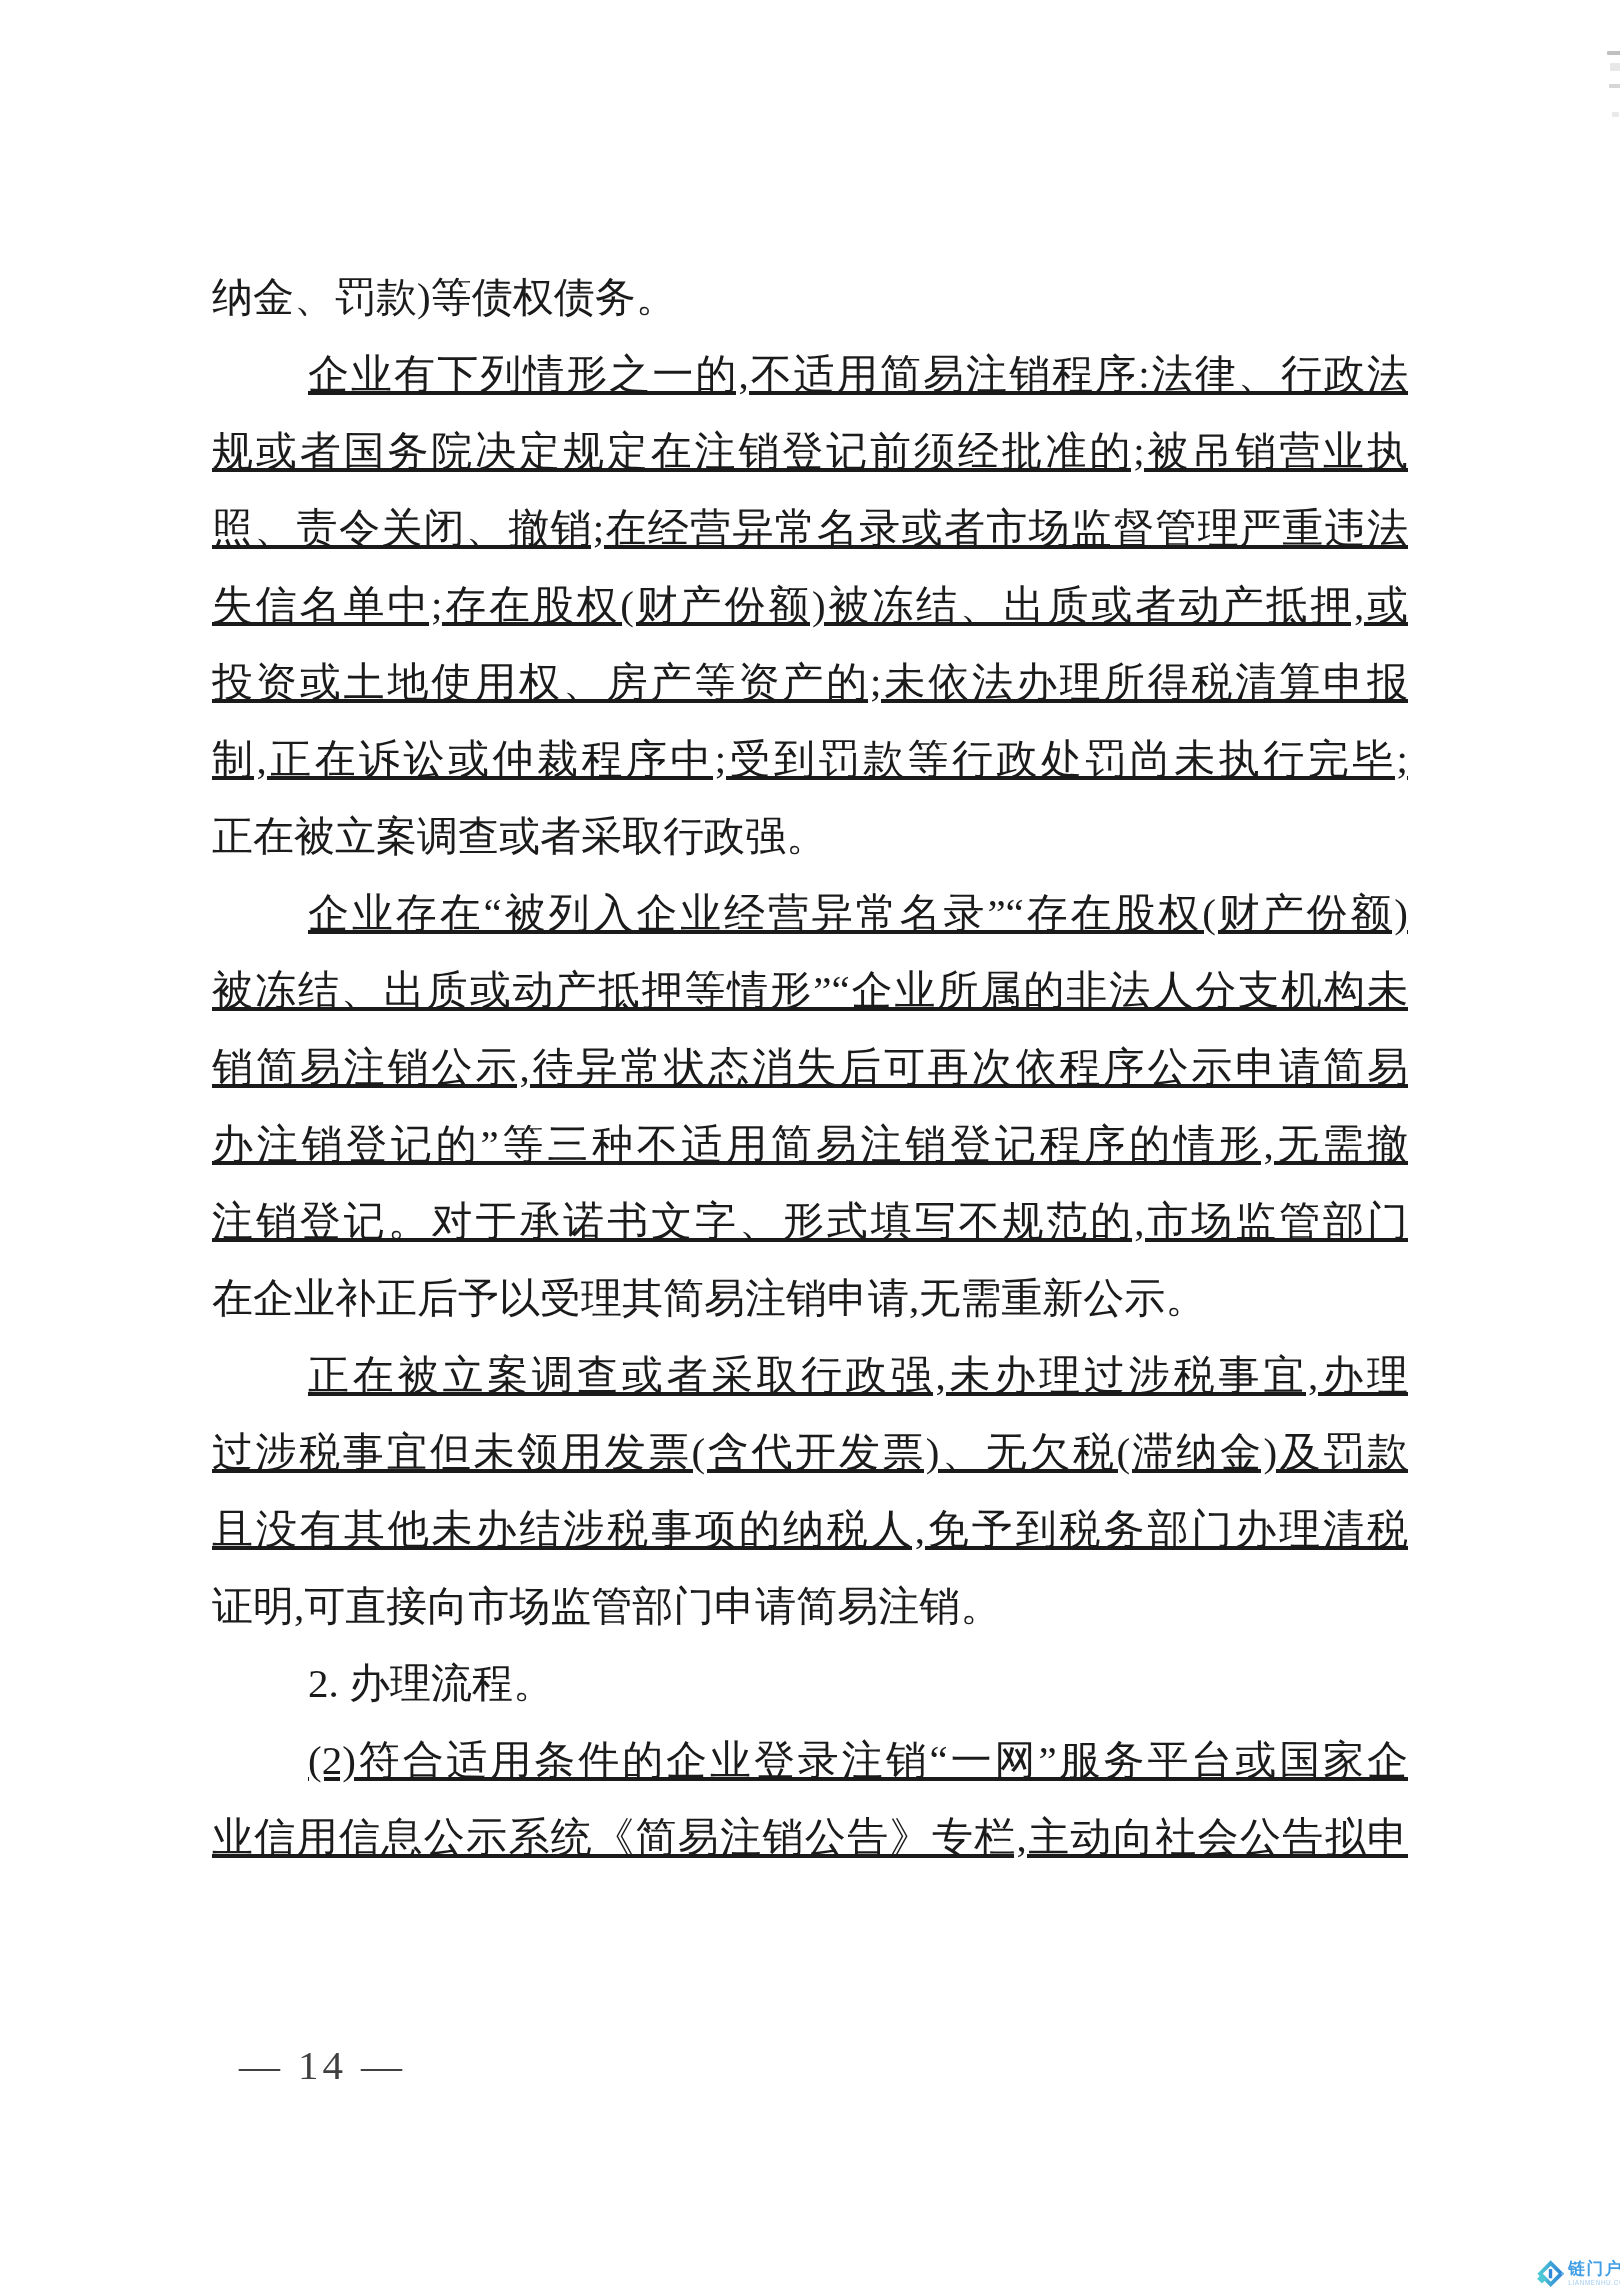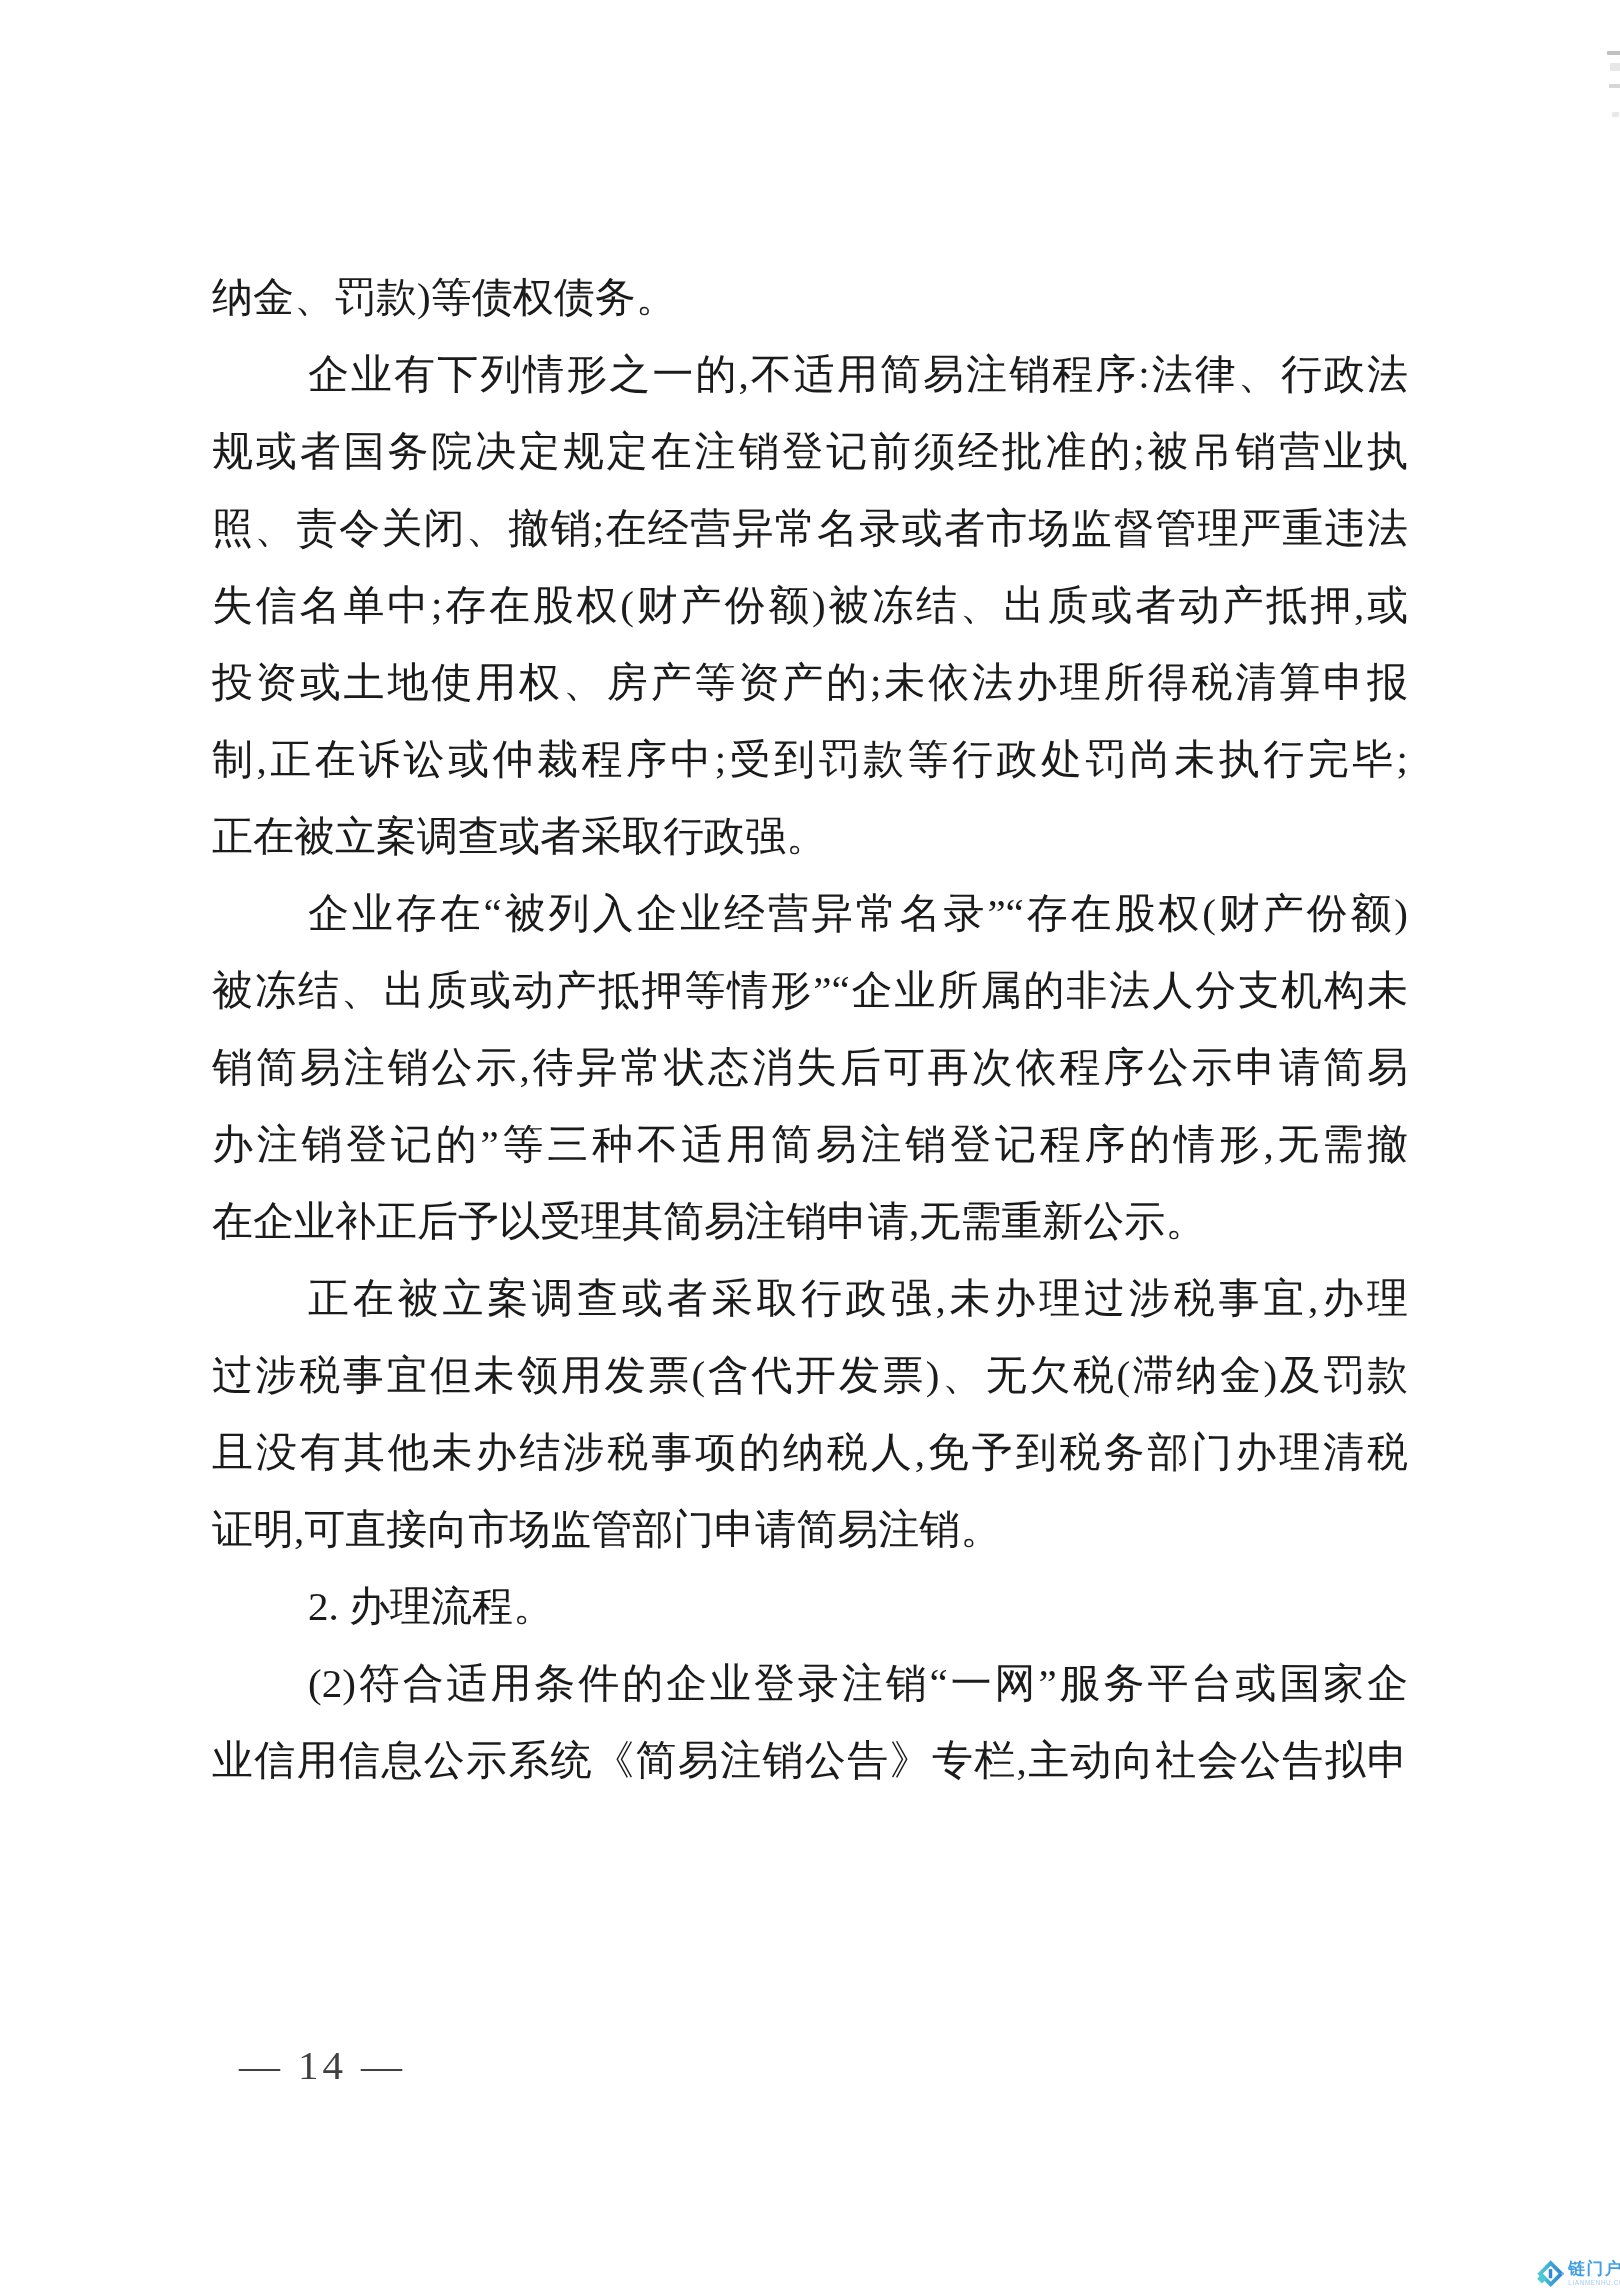--- a/index.html
+++ b/index.html
@@ -25,20 +25,21 @@
     line-height:77px;
     height:77px;
     letter-spacing:0;
     white-space:normal;
     overflow:hidden;
     text-align:left;
   }
   .jst{
     text-align:justify;
     text-align-last:justify;
+    text-decoration:underline;
   }
   .ind{
     text-indent:96px;
   }
   
   .page-number{
     position:absolute;
     left:231px;top:2043px;
     font-size:41px;
     line-height:45px;
@@ -86,20 +87,21 @@
     <div class="ln jst">规或者国务院决定规定在注销登记前须经批准的;被吊销营业执</div>
     <div class="ln jst">照、责令关闭、撤销;在经营异常名录或者市场监督管理严重违法</div>
     <div class="ln jst">失信名单中;存在股权(财产份额)被冻结、出质或者动产抵押,或</div>
     <div class="ln jst">投资或土地使用权、房产等资产的;未依法办理所得税清算申报</div>
     <div class="ln jst">制,正在诉讼或仲裁程序中;受到罚款等行政处罚尚未执行完毕;</div>
     <div class="ln">正在被立案调查或者采取行政强。</div>
     <div class="ln ind jst">企业存在“被列入企业经营异常名录”“存在股权(财产份额)</div>
     <div class="ln jst">被冻结、出质或动产抵押等情形”“企业所属的非法人分支机构未</div>
     <div class="ln jst">销简易注销公示,待异常状态消失后可再次依程序公示申请简易</div>
     <div class="ln jst">办注销登记的”等三种不适用简易注销登记程序的情形,无需撤</div>
+    <div class="ln jst">注销登记。对于承诺书文字、形式填写不规范的,市场监管部门</div>
     <div class="ln">在企业补正后予以受理其简易注销申请,无需重新公示。</div>
     <div class="ln ind jst">正在被立案调查或者采取行政强,未办理过涉税事宜,办理</div>
     <div class="ln jst">过涉税事宜但未领用发票(含代开发票)、无欠税(滞纳金)及罚款</div>
     <div class="ln jst">且没有其他未办结涉税事项的纳税人,免予到税务部门办理清税</div>
     <div class="ln">证明,可直接向市场监管部门申请简易注销。</div>
     <div class="ln ind">2. 办理流程。</div>
     <div class="ln ind jst">(2)符合适用条件的企业登录注销“一网”服务平台或国家企</div>
     <div class="ln jst">业信用信息公示系统《简易注销公告》专栏,主动向社会公告拟申</div>
   </div>
 

